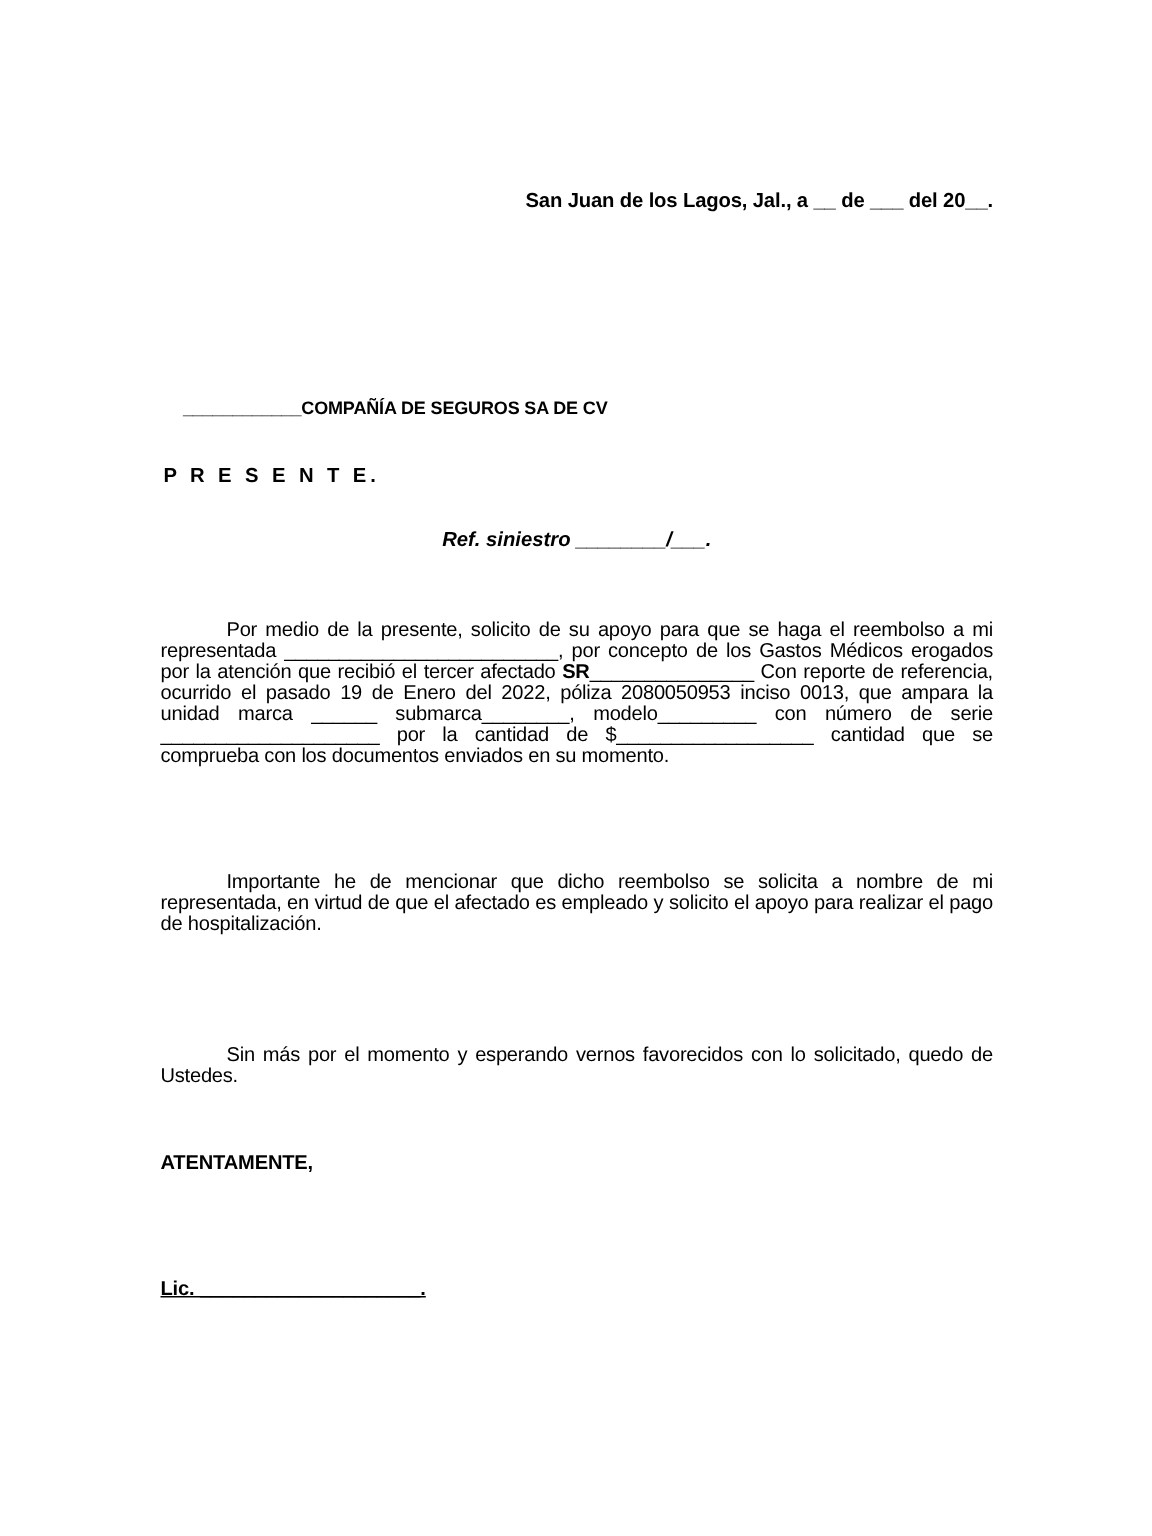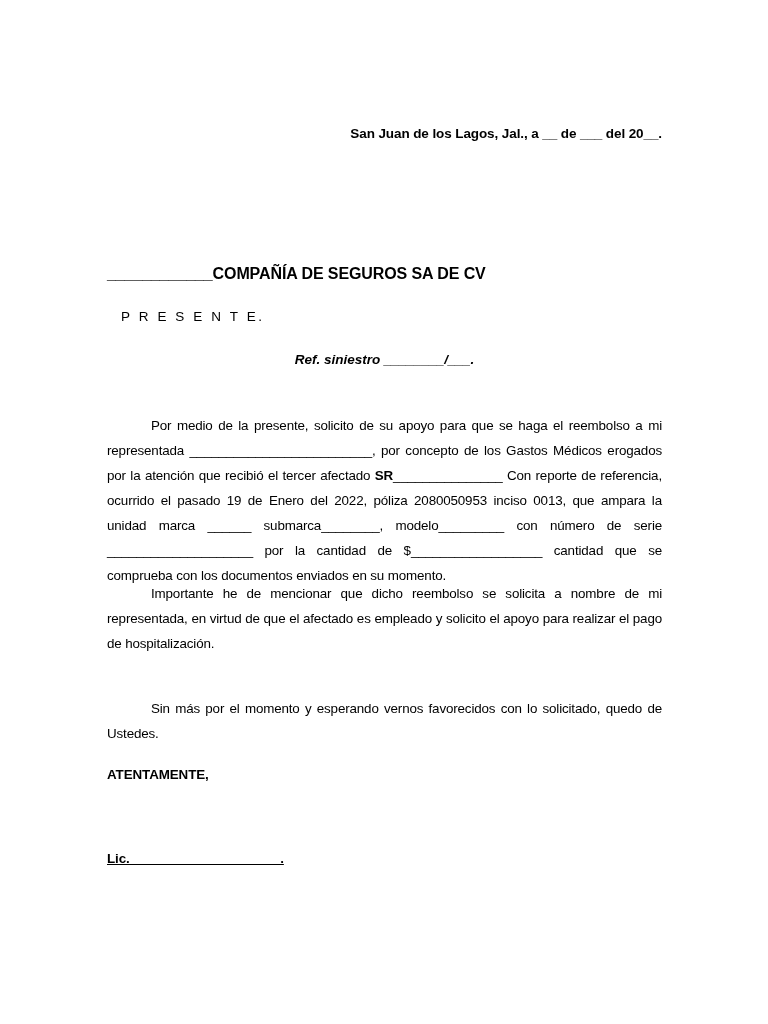--- a/index.html
+++ b/index.html
@@ -35,52 +35,52 @@
     top: 126px;
     width: 555px;
     text-align: right;
     font-size: 13.5px;
     font-weight: bold;
     letter-spacing: -0.1px;
     white-space: nowrap;
   }
   .company-line {
     position: absolute;
-    left: 0;
+    left: 15px;
     top: 265px;
-    font-size: 16px;
+    font-size: 12px;
     font-weight: bold;
     letter-spacing: -0.1px;
     white-space: nowrap;
   }
   .presente-line {
     position: absolute;
-    left: 14px;
+    left: 2px;
     top: 309px;
     font-size: 13.5px;
-    font-weight: normal;
+    font-weight: bold;
     letter-spacing: 2.6px;
   }
   .ref-line {
     position: absolute;
     left: 0;
     top: 352px;
     width: 555px;
     text-align: center;
     font-size: 13.5px;
     font-weight: bold;
     font-style: italic;
     white-space: nowrap;
   }
   .para {
     position: absolute;
     left: 0;
     width: 555px;
     font-size: 13.4px;
-    line-height: 25px;
+    line-height: 14px;
     text-align: justify;
     text-justify: inter-word;
     letter-spacing: -0.15px;
   }
   .para-1 { top: 413px; }
   .para-2 { top: 581px; }
   .para-3 { top: 696px; }
   .indent { display: inline-block; width: 44px; }
   .b { font-weight: bold; }
   .atentamente {

